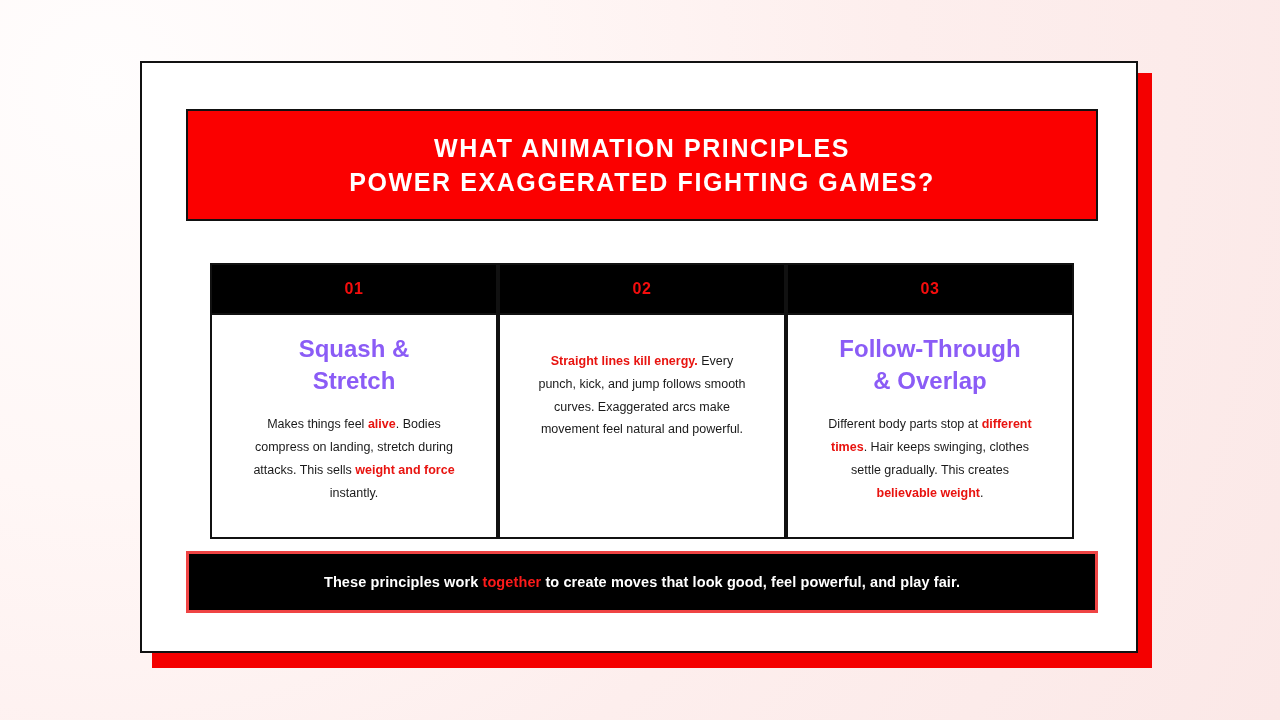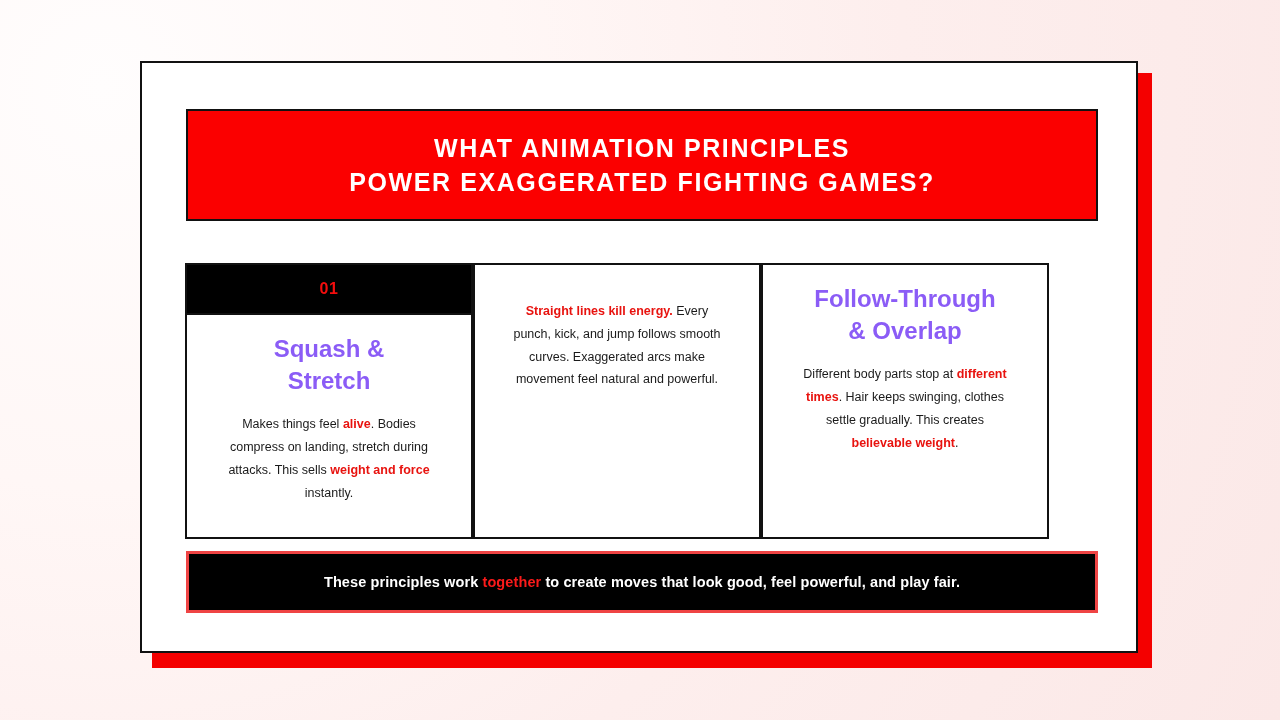--- a/index.html
+++ b/index.html
@@ -59,21 +59,21 @@
     letter-spacing: 1.6px;
     line-height: 1.38;
     text-transform: uppercase;
   }
   .cards {
     position: absolute;
     left: 43px;
     top: 200px;
     width: 914px;
     display: flex;
-    justify-content: flex-start;
+    justify-content: center;
   }
   .card {
     width: 288px;
     background: #ffffff;
     border: 2px solid #111111;
     box-sizing: border-box;
     display: flex;
     flex-direction: column;
   }
   .card-number-bar {
@@ -163,26 +163,32 @@
         <div class="card-body">
           <h2 class="card-heading">
             <span>Squash &amp;</span><br>
             <span>Stretch</span>
           </h2>
           <p class="card-desc"><span>Makes things feel </span><span class="hl">alive</span><span>. Bodies compress on landing, stretch during attacks. This sells </span><span class="hl">weight and force</span><span> instantly.</span></p>
         </div>
       </div>
 
       <div class="card">
+        <div class="card-number-bar">
+          <span class="card-number">02</span>
+        </div>
         <div class="card-body">
           <p class="card-desc"><span class="hl">Straight lines kill energy.</span><span> Every punch, kick, and jump follows smooth curves. Exaggerated arcs make movement feel natural and powerful.</span></p>
         </div>
       </div>
 
       <div class="card">
+        <div class="card-number-bar">
+          <span class="card-number">03</span>
+        </div>
         <div class="card-body">
           <h2 class="card-heading">
             <span>Follow-Through</span><br>
             <span>&amp; Overlap</span>
           </h2>
           <p class="card-desc"><span>Different body parts stop at </span><span class="hl">different times</span><span>. Hair keeps swinging, clothes settle gradually. This creates </span><span class="hl">believable weight</span><span>.</span></p>
         </div>
       </div>
 
     </div>

